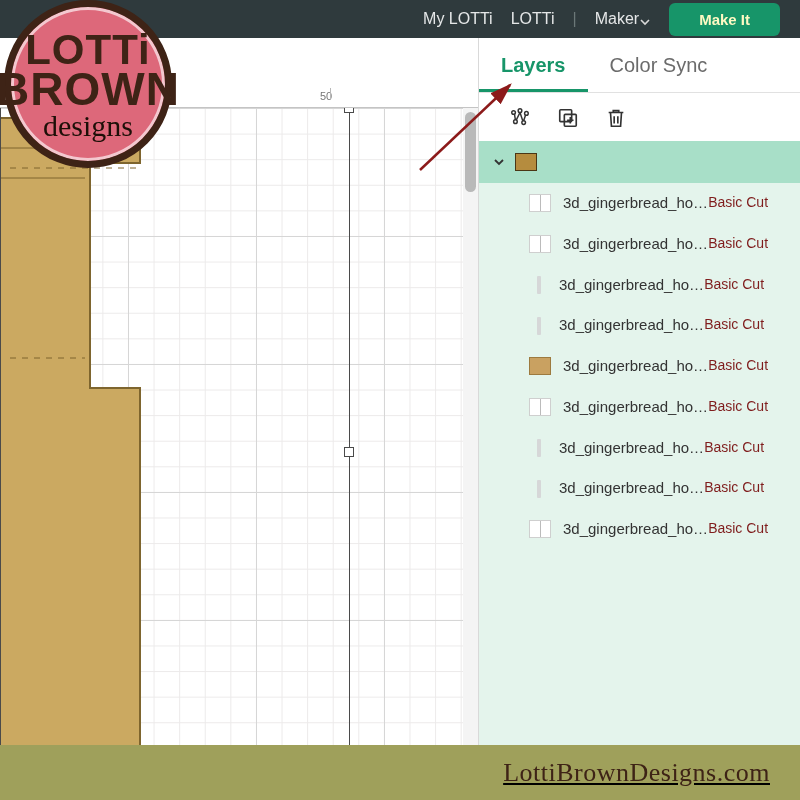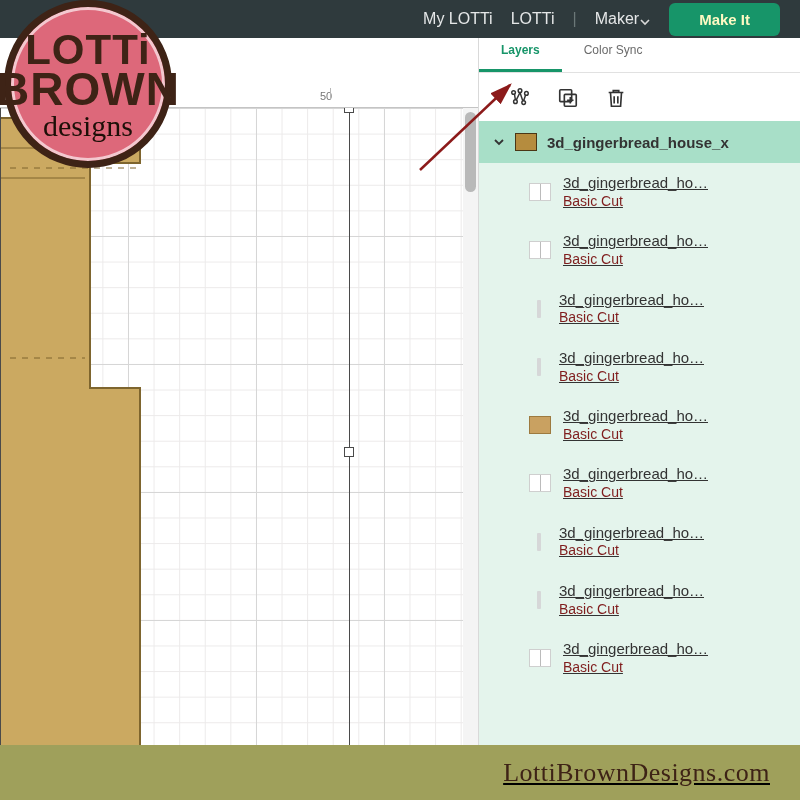--- a/index.html
+++ b/index.html
@@ -23,35 +23,35 @@
     background-position: 0 0, 0 0, 0 0, 0 0;
   }
   .selection { position:absolute; top:69px; left:0; width:350px; height:690px; border:1px solid #4a4a4a; z-index:3; }
   .selection .handle { position:absolute; width:10px; height:10px; background:#fff; border:1px solid #4a4a4a; }
   .sel-shape { position:absolute; z-index:2; }
   .sel-shape svg { display:block; }
   .scroll-v { position:absolute; right:0; top:70px; bottom:0; width:15px; background:#f4f4f4; z-index:4; }
   .scroll-v .thumb { position:absolute; left:2px; right:2px; top:4px; height:80px; background:#b9b9b9; border-radius:6px; }
   .right-panel { width: 322px; border-left:1px solid #d9d9d9; display:flex; flex-direction:column; background:#fff; }
   .tabs { display:flex; border-bottom:1px solid #e1e1e1; }
-  .tabs .tab { padding:5px 22px 12px; font-size:12px; color:#6b6b6b; cursor:pointer; }
+  .tabs .tab { padding:16px 22px 12px; font-size:20px; color:#6b6b6b; cursor:pointer; }
   .tabs .tab.active { color:#179569; font-weight:600; border-bottom:3px solid #179569; }
   .layer-toolbar { display:flex; gap:26px; padding:14px 20px 12px 30px; align-items:center; }
   .layer-toolbar svg { width:22px; height:22px; display:block; }
   .icon-btn { cursor:pointer; color:#3a3a3a; }
   .layers-list { flex:1; overflow:hidden; background:#E4F4EC; }
   .group-row { display:flex; align-items:center; gap:10px; padding:12px 14px; background:#A8DFC8; font-size:15px; font-weight:600; color:#333; cursor:pointer; }
   .group-row .chev { width:12px; }
   .group-row .thumb { width:22px; height:18px; background:#B58C3E; border:1px solid #4a3615; position:relative; }
   .layer-row { display:flex; align-items:center; gap:12px; padding:11px 14px 11px 50px; font-size:15px; color:#333; cursor:pointer; }
   .layer-row .swatch { width:22px; height:18px; background:#fff; border:1px solid #cfcfcf; position:relative; flex-shrink:0; }
   .layer-row .swatch.tan { background:#c9a161; border-color:#9d7a3f; }
   .layer-row .swatch.hasline::after { content:""; position:absolute; inset:0; border-left:1px solid #bbb; left:50%; }
   .swatch-stripe { width:4px; height:18px; background:#d6d7d8; border-radius:1px; flex-shrink:0; margin-left:8px; margin-right:6px; }
-  .layer-row .txt { display:flex; flex-direction:column; line-height:1.25; overflow:hidden;text-decoration:underline; }
+  .layer-row .txt { display:flex; flex-direction:row; line-height:1.25; overflow:hidden; }
   .layer-row .name { white-space:nowrap; overflow:hidden; text-overflow:ellipsis; max-width:180px; }
   .layer-row .op { color:#7f1d1d; font-size:14px; }
   
   .logo { position:absolute; top:0px; left:4px; width:168px; height:168px; border-radius:50%; background:#DD687A; border:7px solid #3E2316; z-index:40; display:flex; flex-direction:column; justify-content:center; align-items:center; color:#3E2316; font-family: Georgia, "Times New Roman", serif; box-shadow:0 0 0 3px #F3C8CF inset; }
   .logo .l1 { font-size:42px; font-weight:700; letter-spacing:1px; line-height:0.9; margin-top:6px; }
   .logo .l2 { font-size:46px; font-weight:700; letter-spacing:1px; line-height:0.9; }
   .logo .l3 { font-family: "Brush Script MT", cursive; font-size:30px; margin-top:-2px; color:#1d0f07; }
   .footer-bar { position:absolute; left:0; right:0; bottom:0; height:55px; background:#9FA05B; z-index:50; display:flex; justify-content:flex-end; align-items:center; padding-right:30px;text-decoration:underline; }
   .footer-bar span { font-family: Georgia, serif; font-size:26px; color:#3E2316; letter-spacing:0.5px; }
   .arrow { position:absolute; z-index:45; top:70px; left:400px; pointer-events:none; }
@@ -132,21 +132,20 @@
             </g>
           </svg>
       </span>
     </div>
     <div class="layers-list">
       <div class="group-row">
         <svg class="chev" width="12" height="12" viewBox="0 0 12 12">
             <path d="M2 4 L6 8 L10 4" stroke="#333" stroke-width="1.8" fill="none"></path>
           </svg>
         <span class="thumb"></span>
-        <span>3d_gingerbread_house_x</span>
       </div>
       <div id="layer-rows">
           <div class="layer-row">
             <span class="swatch hasline"></span>
             <span class="txt">
               <span class="name">3d_gingerbread_ho…</span>
               <span class="op">Basic Cut</span>
             </span>
           </div>
           <div class="layer-row">

